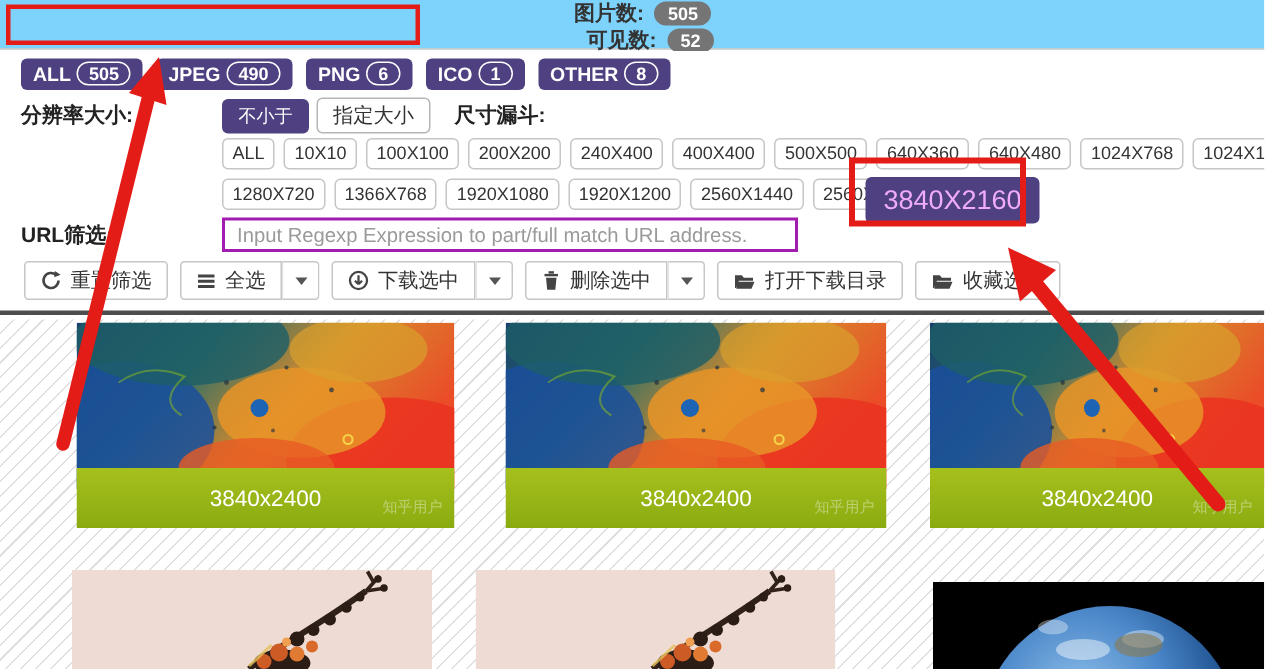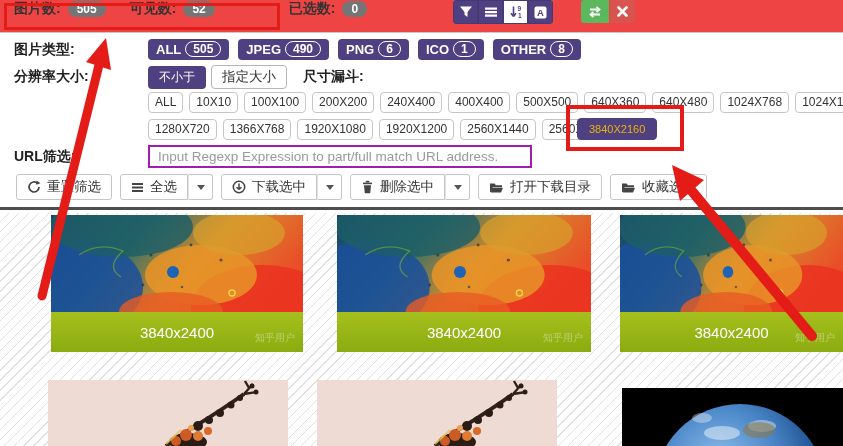--- a/index.html
+++ b/index.html
@@ -2,22 +2,22 @@
 <html><head>
 <meta charset="utf-8">
 <style>
   * { margin:0; padding:0; box-sizing:border-box; }
   html,body { width:843px; height:446px; overflow:hidden; background:#fff;
     font-family:"Liberation Sans", sans-serif; }
   #app { position:relative; width:843px; height:446px; overflow:hidden; background:#fff; }
 
   
   .header { position:absolute; left:0; top:0; width:843px; height:33px;
-    background:#ef4444; border-bottom:1px solid #c9c9c9;
-    display:flex; align-items:flex-start; }
+    background:#7dd3fc; border-bottom:1px solid #c9c9c9;
+    display:flex; align-items:center;flex-direction:column; }
   .stat { display:flex; align-items:center; font-weight:bold; font-size:14px; color:#333; }
   .stat .badge { background:#757575; color:#fff; border-radius:10px; padding:1px 9px;
     font-size:12px; margin-left:7px; font-weight:bold; }
   .s1{ margin-left:14px; } .s2{ margin-left:24px; } .s3{ margin-left:74px; }
   .hdr-group { display:flex; margin-left:86px; border-radius:4px; overflow:hidden; }
   .hdr-btn { width:25px; height:24px; background:#4f4181; border:1px solid #463a74;
     display:flex; align-items:center; justify-content:center; cursor:pointer; }
   .hdr-btn.on-white { background:#fff; }
   .swapclose { display:flex; margin-left:28px; }
   .btn-green { width:28px; height:23px; background:#5cb85c; border-radius:3px 0 0 3px;
@@ -44,22 +44,22 @@
 
   .mode-active { background:#4f4181; color:#fff; padding:3px 11px; border-radius:4px; font-size:12px; }
   .mode-alt { background:#fff; color:#333; border:1px solid #b5b5b5; padding:2px 10px;
     border-radius:4px; font-size:13.5px; margin-left:5px; }
   .funnel-label { font-weight:bold; font-size:14px; color:#222; margin-left:16px; }
   .sizesel { border:1px solid #9a9a9a; border-radius:3px; padding:3px 9px; font-size:13.5px;
     color:#333; margin-left:9px; display:flex; align-items:center; gap:14px; background:#fff; }
 
   .rbtn { background:#fff; border:1px solid #c6c6c6; border-radius:4px; padding:2px 6px 3px;
     font-size:12px; color:#333; margin-right:6px; white-space:nowrap; cursor:pointer; }
-  .rbtn-active { position:absolute; left:577px; top:84px; background:#4f4181; color:#eab308;
-    border:1px solid #4f4181; border-radius:4px; padding:4px 11px; font-size:11px; cursor:pointer; }
+  .rbtn-active { position:absolute; left:577px; top:84px; background:#4f4181; color:#f0abfc;
+    border:1px solid #4f4181; border-radius:4px; padding:4px 11px; font-size:18px; cursor:pointer; }
 
   .url-input { width:384px; height:23px; border:2px solid #a21caf; font-size:13.5px;
     padding:0 8px; color:#333; font-family:Liberation Sans, sans-serif; }
   .url-input::placeholder { color:#9a9a9a; }
 
   .abtn { height:26px; background:#fff; border:1px solid #c6c6c6; border-radius:3px;
     display:flex; align-items:center; gap:6px; padding:0 10px; font-size:13.5px;
     color:#333; margin-right:8px; cursor:pointer; white-space:nowrap; }
   .split { display:flex; margin-right:8px; }
   .split .abtn { margin-right:0; border-radius:3px 0 0 3px; }
@@ -210,21 +210,20 @@
         <svg width="11" height="11" viewBox="0 0 11 11">
           <path d="M1.5,1.5 L9.5,9.5 M9.5,1.5 L1.5,9.5" stroke="#fff" stroke-width="2.6" stroke-linecap="round"></path>
         </svg>
       </div>
     </div>
   </div>
 
   <div class="panel">
 
     <div class="prow r1">
-      <span class="plabel">图片类型:</span>
       <div class="tbtn">
         <span>ALL</span>
         <span class="tbadge">505</span>
       </div>
       <div class="tbtn">
         <span>JPEG</span>
         <span class="tbadge">490</span>
       </div>
       <div class="tbtn">
         <span>PNG</span>

